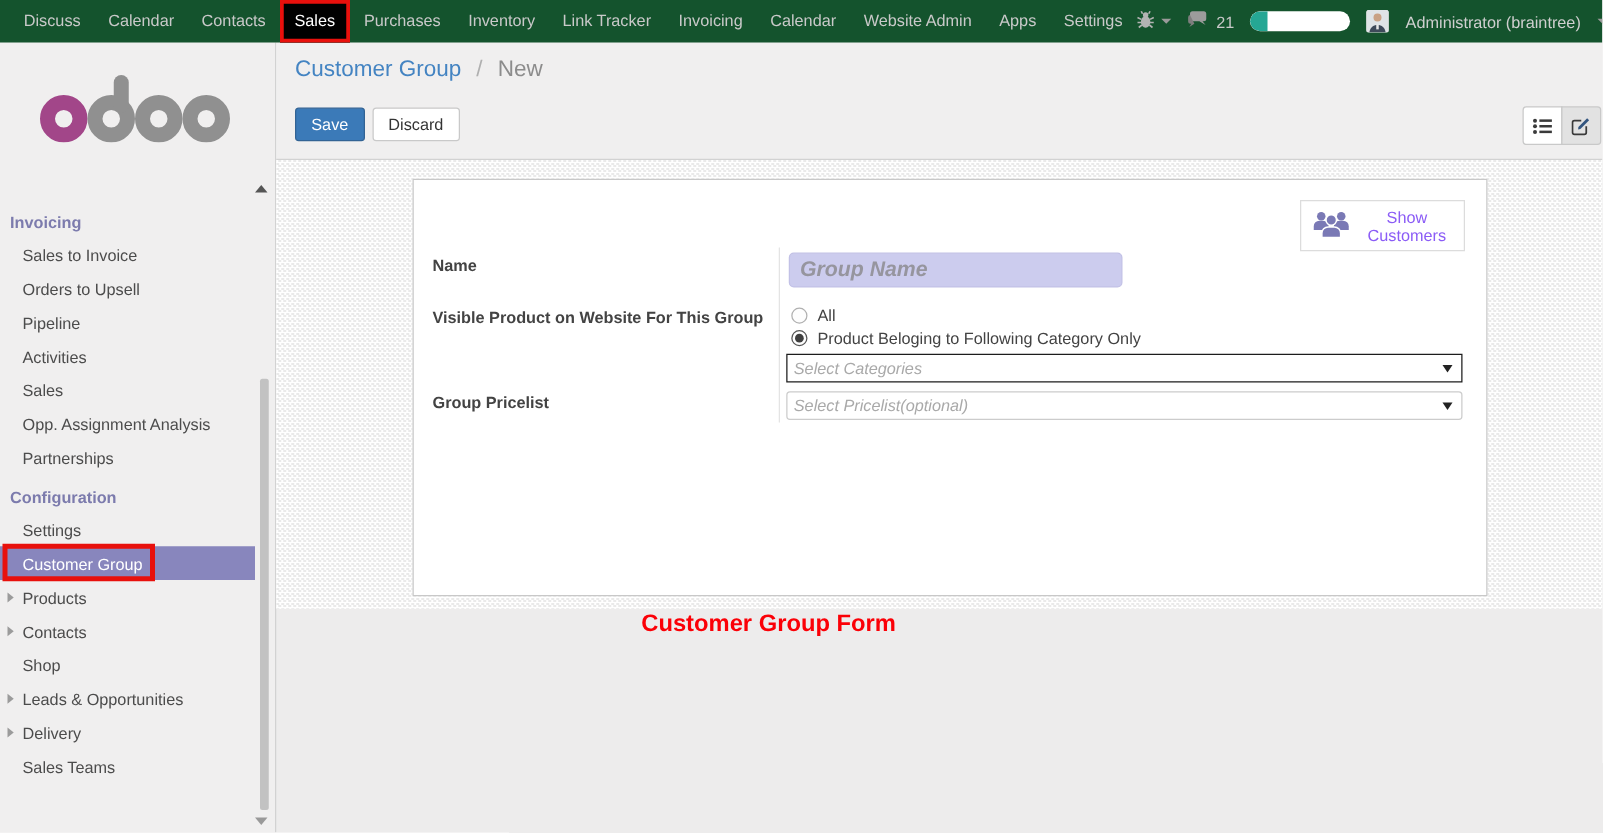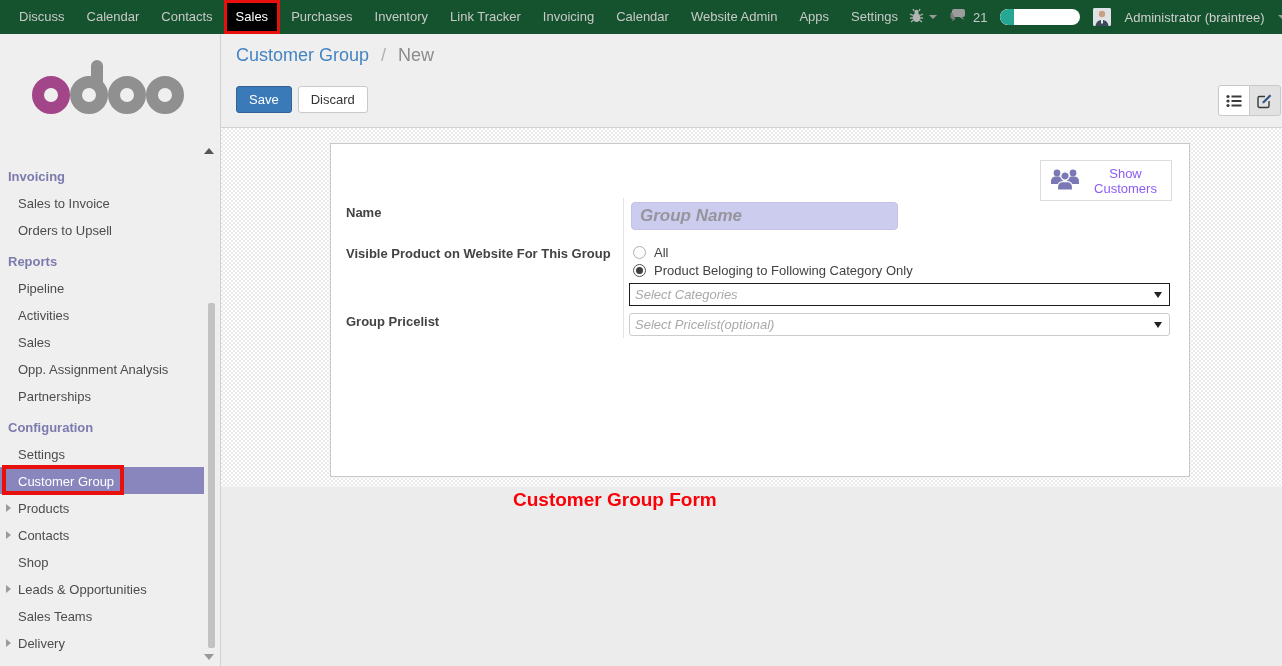--- a/index.html
+++ b/index.html
@@ -162,35 +162,34 @@
           <circle cx="97" cy="37" r="13" stroke="#909090"></circle>
           <circle cx="135" cy="37" r="13" stroke="#909090"></circle>
         </g>
         <rect x="61" y="2" width="12" height="30" rx="6" fill="#909090"></rect>
       </svg>
     </div>
     <nav class="menu">
         <div class="menu-header">Invoicing</div>
         <div class="menu-item"><span>Sales to Invoice</span></div>
         <div class="menu-item"><span>Orders to Upsell</span></div>
-        <div class="menu-header">Reports</div>
         <div class="menu-item"><span>Pipeline</span></div>
         <div class="menu-item"><span>Activities</span></div>
         <div class="menu-item"><span>Sales</span></div>
         <div class="menu-item"><span>Opp. Assignment Analysis</span></div>
         <div class="menu-item"><span>Partnerships</span></div>
         <div class="menu-header">Configuration</div>
         <div class="menu-item"><span>Settings</span></div>
         <div class="menu-item selected"><span>Customer Group</span><div class="annotation-ring"></div></div>
         <div class="menu-item"><span class="expand-caret"></span><span>Products</span></div>
         <div class="menu-item"><span class="expand-caret"></span><span>Contacts</span></div>
         <div class="menu-item"><span>Shop</span></div>
         <div class="menu-item"><span class="expand-caret"></span><span>Leads &amp; Opportunities</span></div>
+        <div class="menu-item"><span class="expand-caret"></span><span>Delivery</span></div>
         <div class="menu-item"><span>Sales Teams</span></div>
-        <div class="menu-item"><span class="expand-caret"></span><span>Delivery</span></div>
       </nav>
     <span class="sb-arrow-up"></span>
     <span class="sb-thumb"></span>
     <span class="sb-arrow-down"></span>
   </aside>
 
   <main class="content">
     <div class="control-panel">
       <div class="breadcrumb">
         <span class="bc-parent">Customer Group</span>

